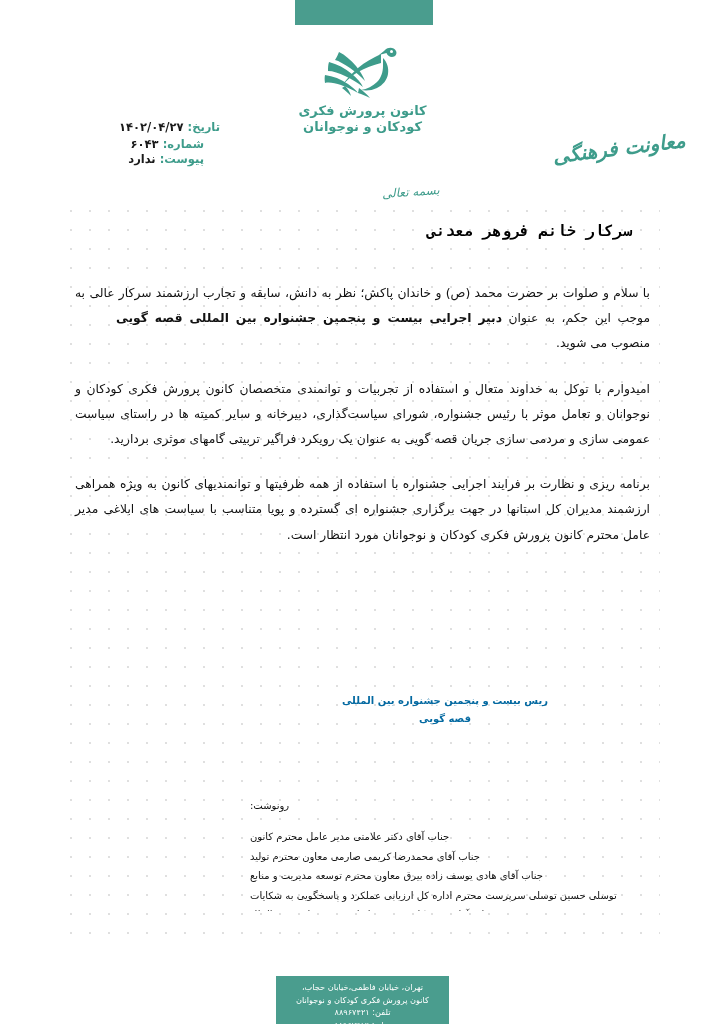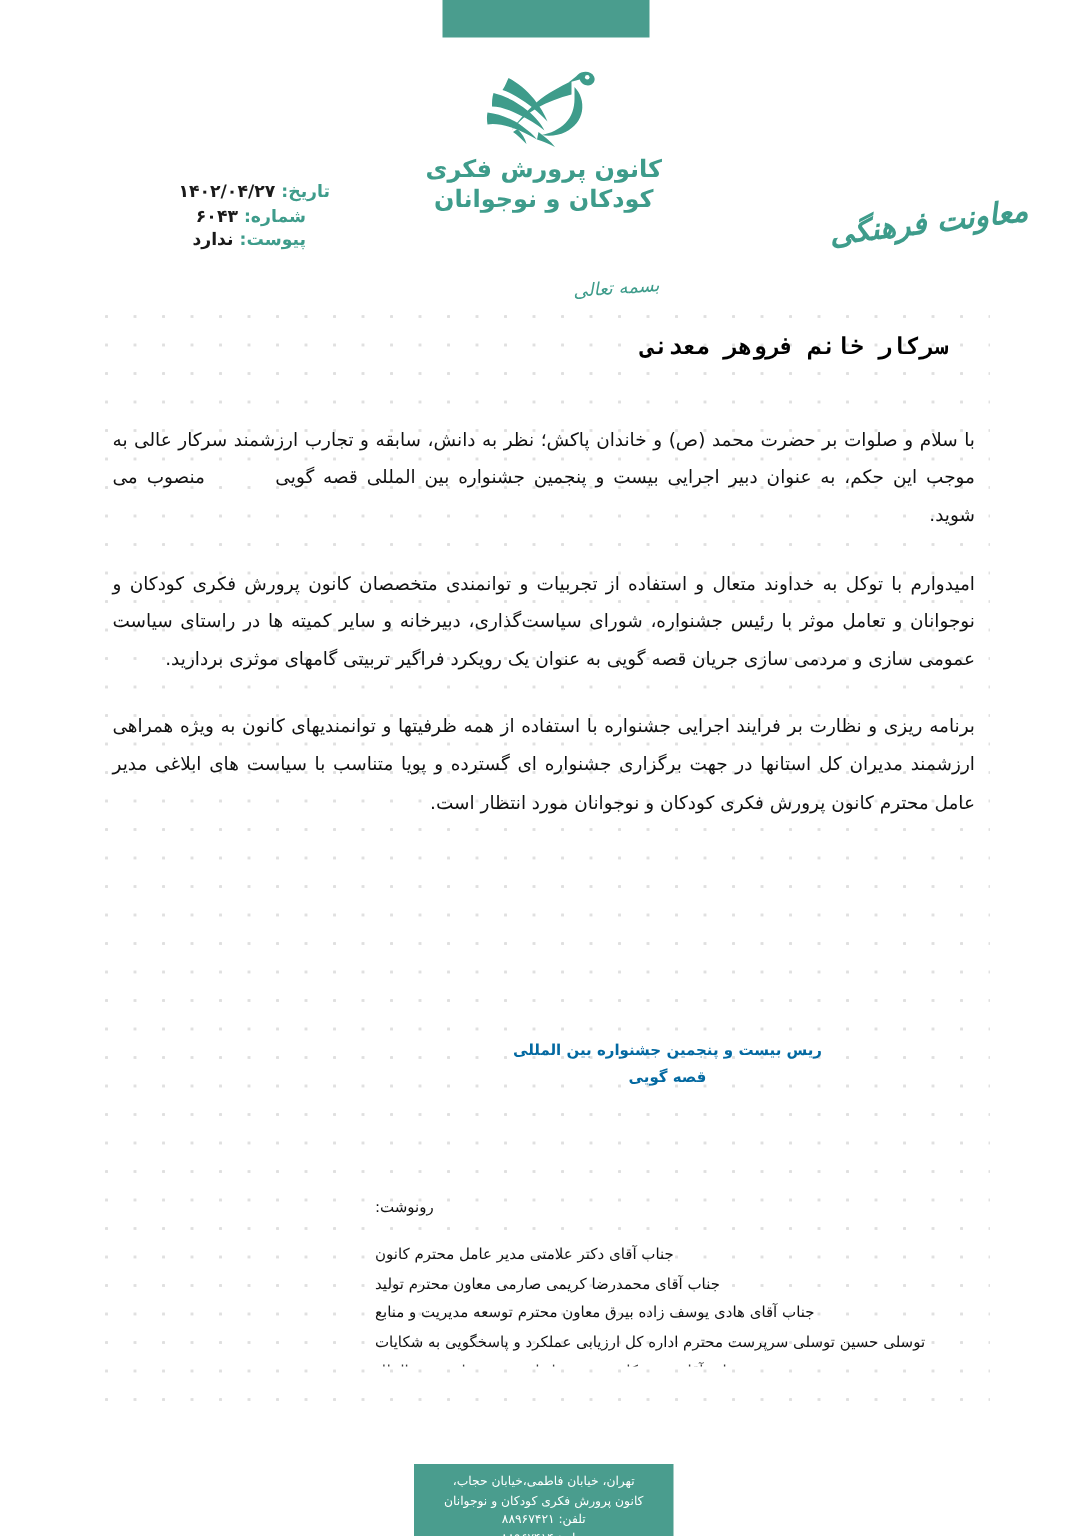--- a/index.html
+++ b/index.html
@@ -51,21 +51,21 @@
     flex-direction: column;
     align-items: center;
     z-index: 3;
   }
   #logo-bird { display: block; }
   #logo-text {
     margin-top: 1px;
     text-align: center;
     color: #3e9c8b;
     line-height: 1.25;
-    font-size: 16px;
+    font-size: 13px;
     font-weight: bold;
     letter-spacing: -0.2px;
   }
   #logo-text div { white-space: nowrap; }
 
   
   #meta {
     position: absolute;
     right: 505px;
     top: 120px;
@@ -143,21 +143,21 @@
     font-family: Liberation Mono, monospace;
   }
   .para {
     font-size: 12.3px;
     line-height: 2.05;
     color: #111;
     text-align: justify;
     text-justify: inter-word;
     margin: 0 0 20px 0;
   }
-  .para b { font-weight: normal; margin-left: 41px; }
+  .para b { font-weight: bold; margin-left: 41px; }
   .para.closing { text-align: right; padding-right: 30px; margin-top: 26px; }
 
   
   #signature {
     position: absolute;
     right: 150px;
     top: 692px;
     width: 260px;
     text-align: center;
     z-index: 2;

